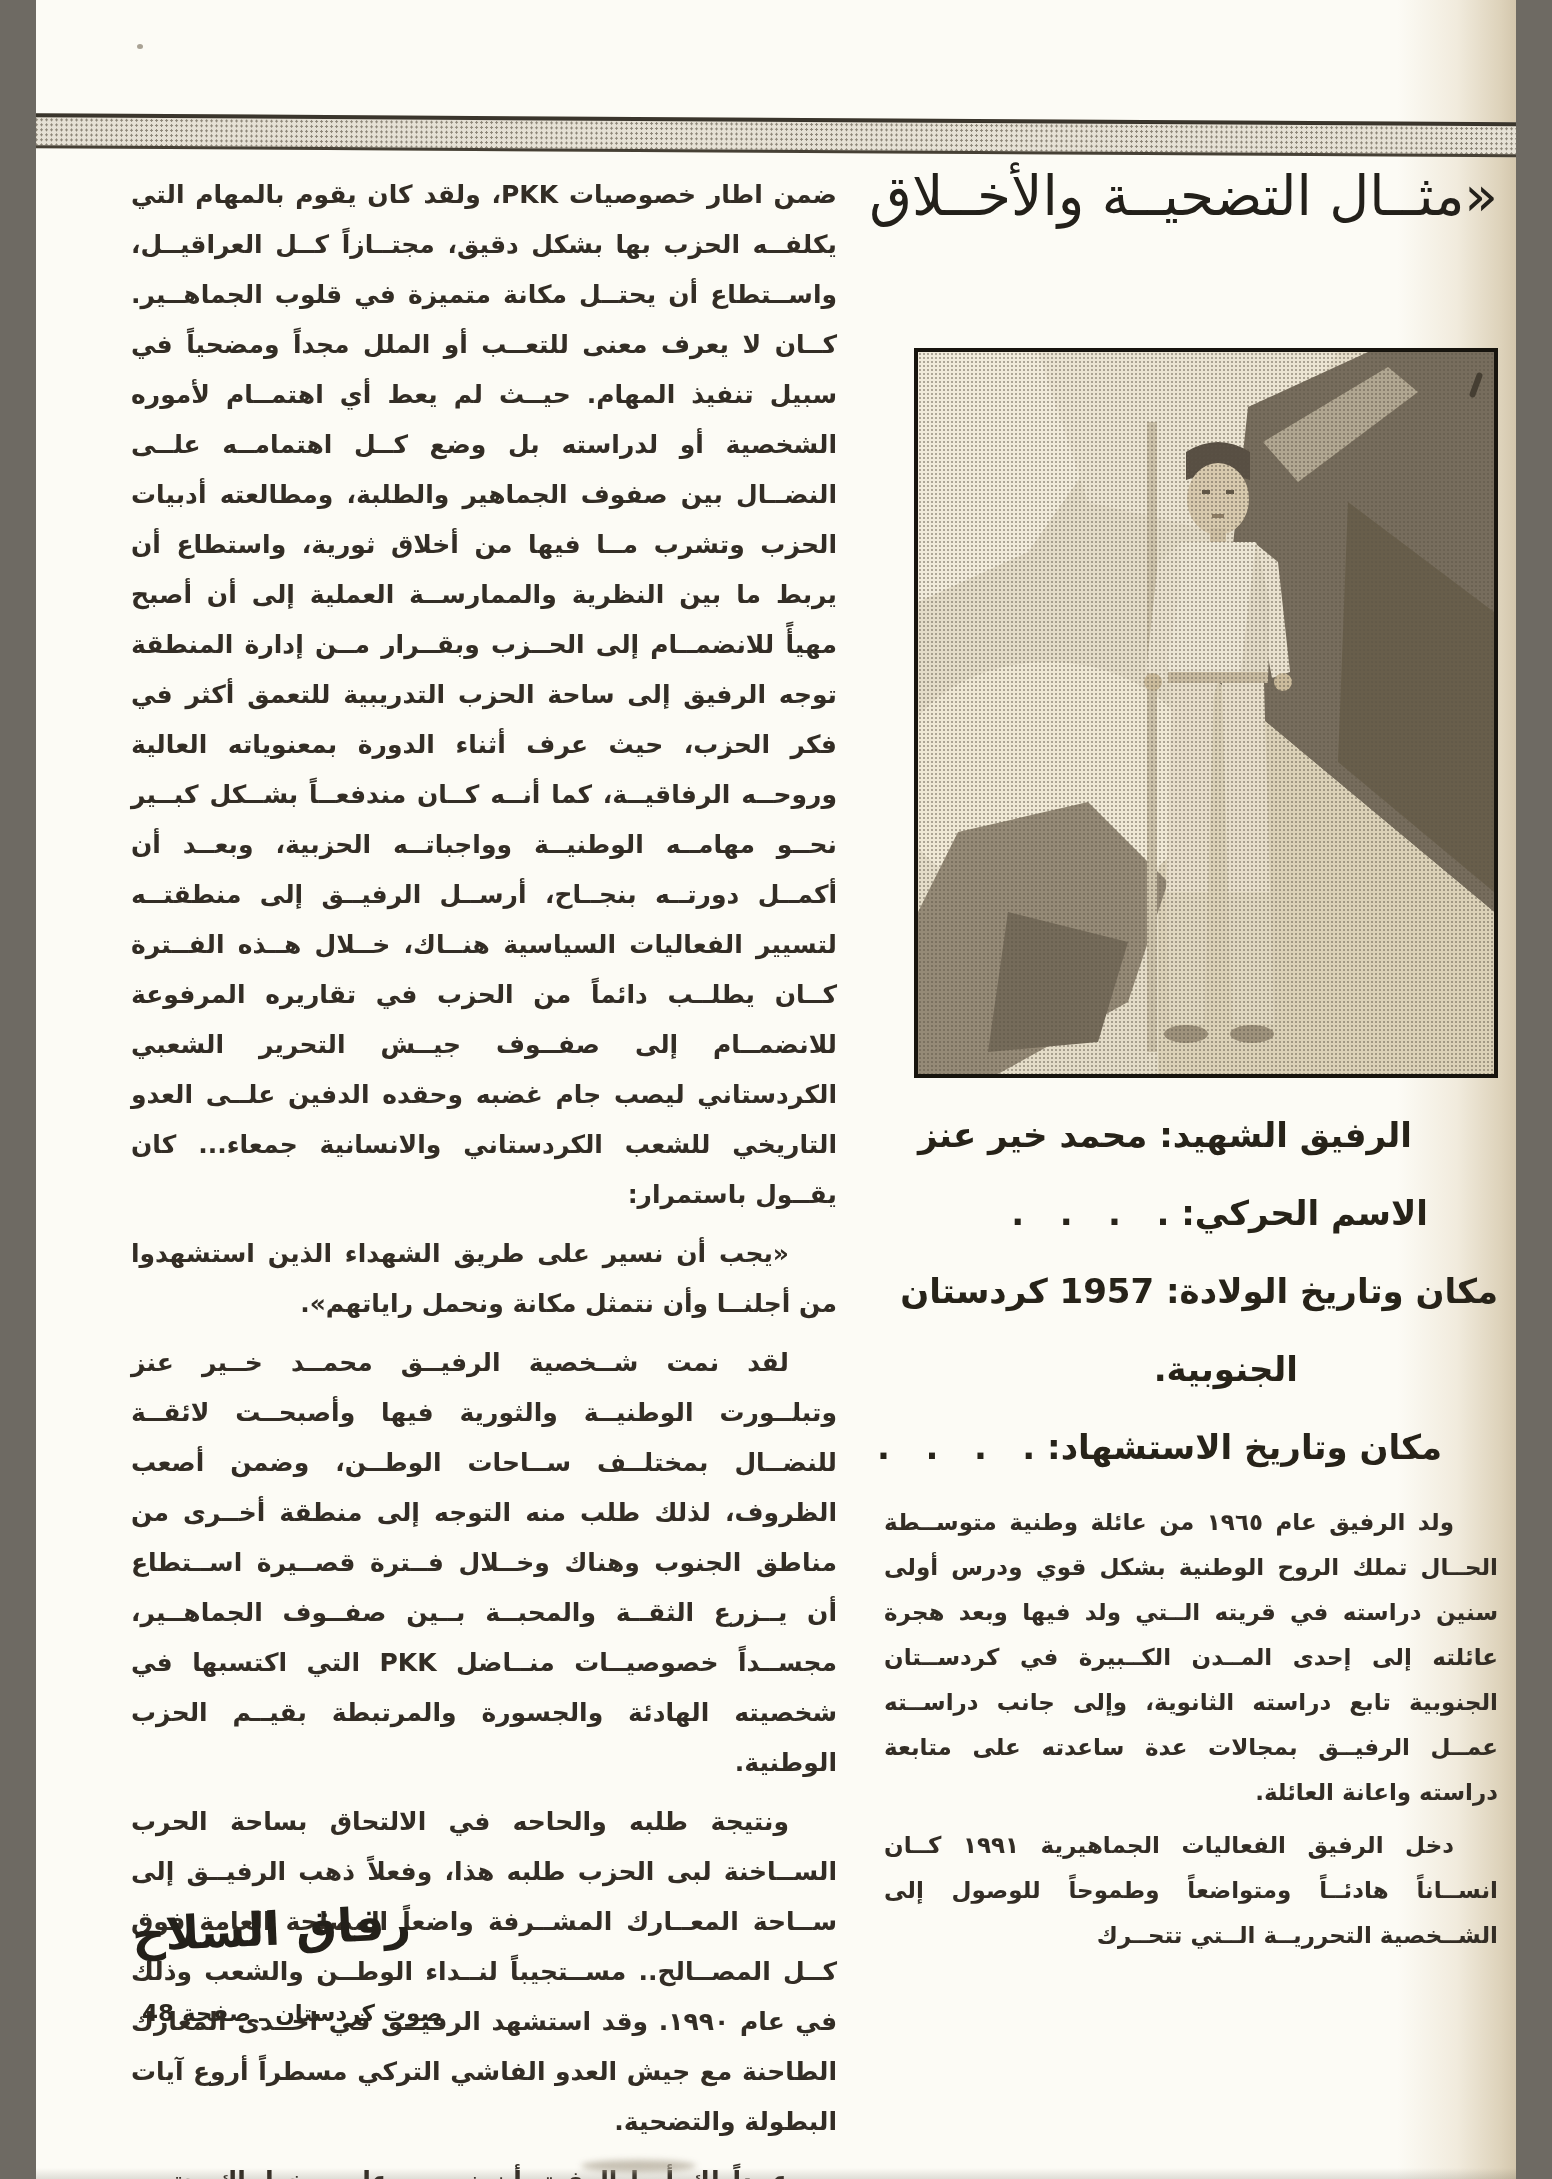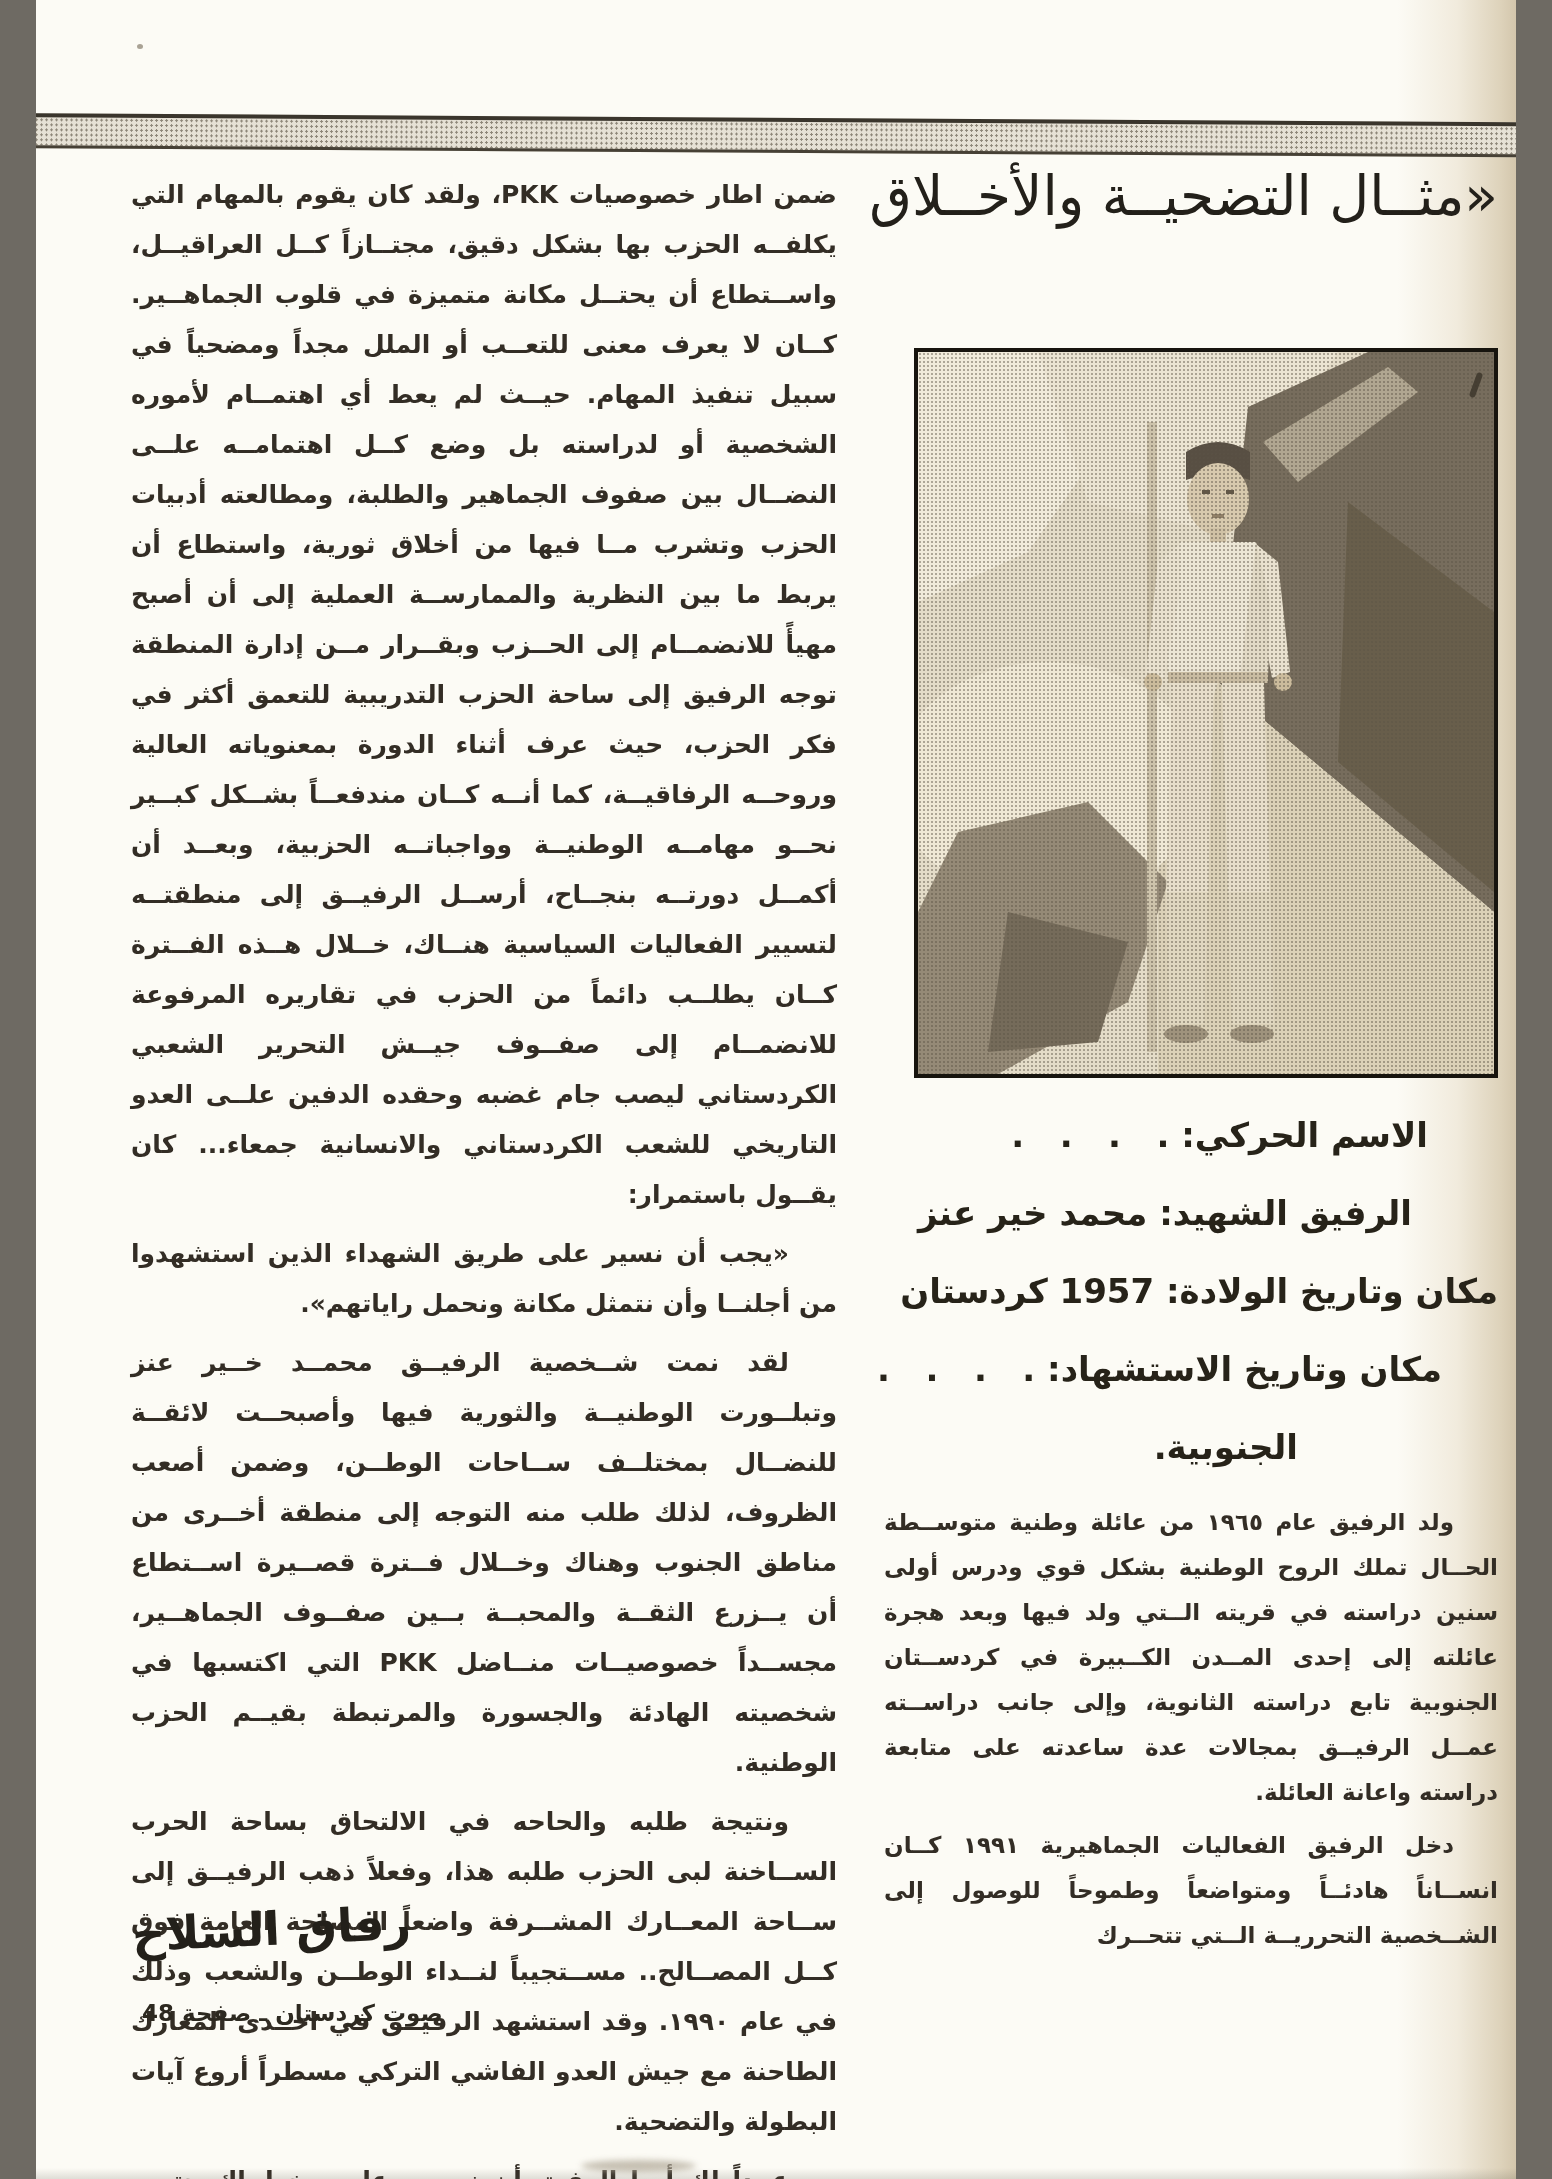--- a/index.html
+++ b/index.html
@@ -155,25 +155,25 @@
       <polygon points="304,331 346,331 352,540 310,540" fill="#eae3d1"></polygon>
       <polygon points="248,540 290,540 286,672 252,672" fill="#e3dbc6"></polygon>
       <polygon points="310,540 352,540 356,672 314,672" fill="#e3dbc6"></polygon>
       <ellipse cx="268" cy="682" rx="22" ry="9" fill="#9a8f7b"></ellipse>
       <ellipse cx="334" cy="682" rx="22" ry="9" fill="#9a8f7b"></ellipse>
       <rect width="576" height="722" fill="#cbb795" opacity="0.10"></rect>
     </svg>
   </div>
 
   <div class="caption">
+    <div class="cl c1">الرفيق الشهيد: محمد خير عنز</div>
     <div class="cl c2">الاسم الحركي: .&nbsp;&nbsp;&nbsp;.&nbsp;&nbsp;&nbsp;.&nbsp;&nbsp;&nbsp;.</div>
-    <div class="cl c1">الرفيق الشهيد: محمد خير عنز</div>
     <div class="cl c3">مكان وتاريخ الولادة: 1957 كردستان</div>
+    <div class="cl c4">الجنوبية.</div>
     <div class="cl c5">مكان وتاريخ الاستشهاد: .&nbsp;&nbsp;&nbsp;.&nbsp;&nbsp;&nbsp;.&nbsp;&nbsp;&nbsp;.</div>
-    <div class="cl c4">الجنوبية.</div>
   </div>
 
   <div class="right-body">
     <p>ولد الرفيق عام ١٩٦٥ من عائلة وطنية متوســطة الحــال تملك الروح الوطنية بشكل قوي ودرس أولى سنين دراسته في قريته الــتي ولد فيها وبعد هجرة عائلته إلى إحدى المــدن الكــبيرة في كردســتان الجنوبية تابع دراسته الثانوية، وإلى جانب دراســته عمــل الرفيــق بمجالات عدة ساعدته على متابعة دراسته واعانة العائلة.</p>
     <p>دخل الرفيق الفعاليات الجماهيرية ١٩٩١ كــان انســاناً هادئــاً ومتواضعاً وطموحاً للوصول إلى الشــخصية التحرريــة الــتي تتحــرك</p>
   </div>
 
   <div class="signature">رفاق السلاح</div>
   <div class="footer">صوت كردستان ـ صفحة 48</div>
 

